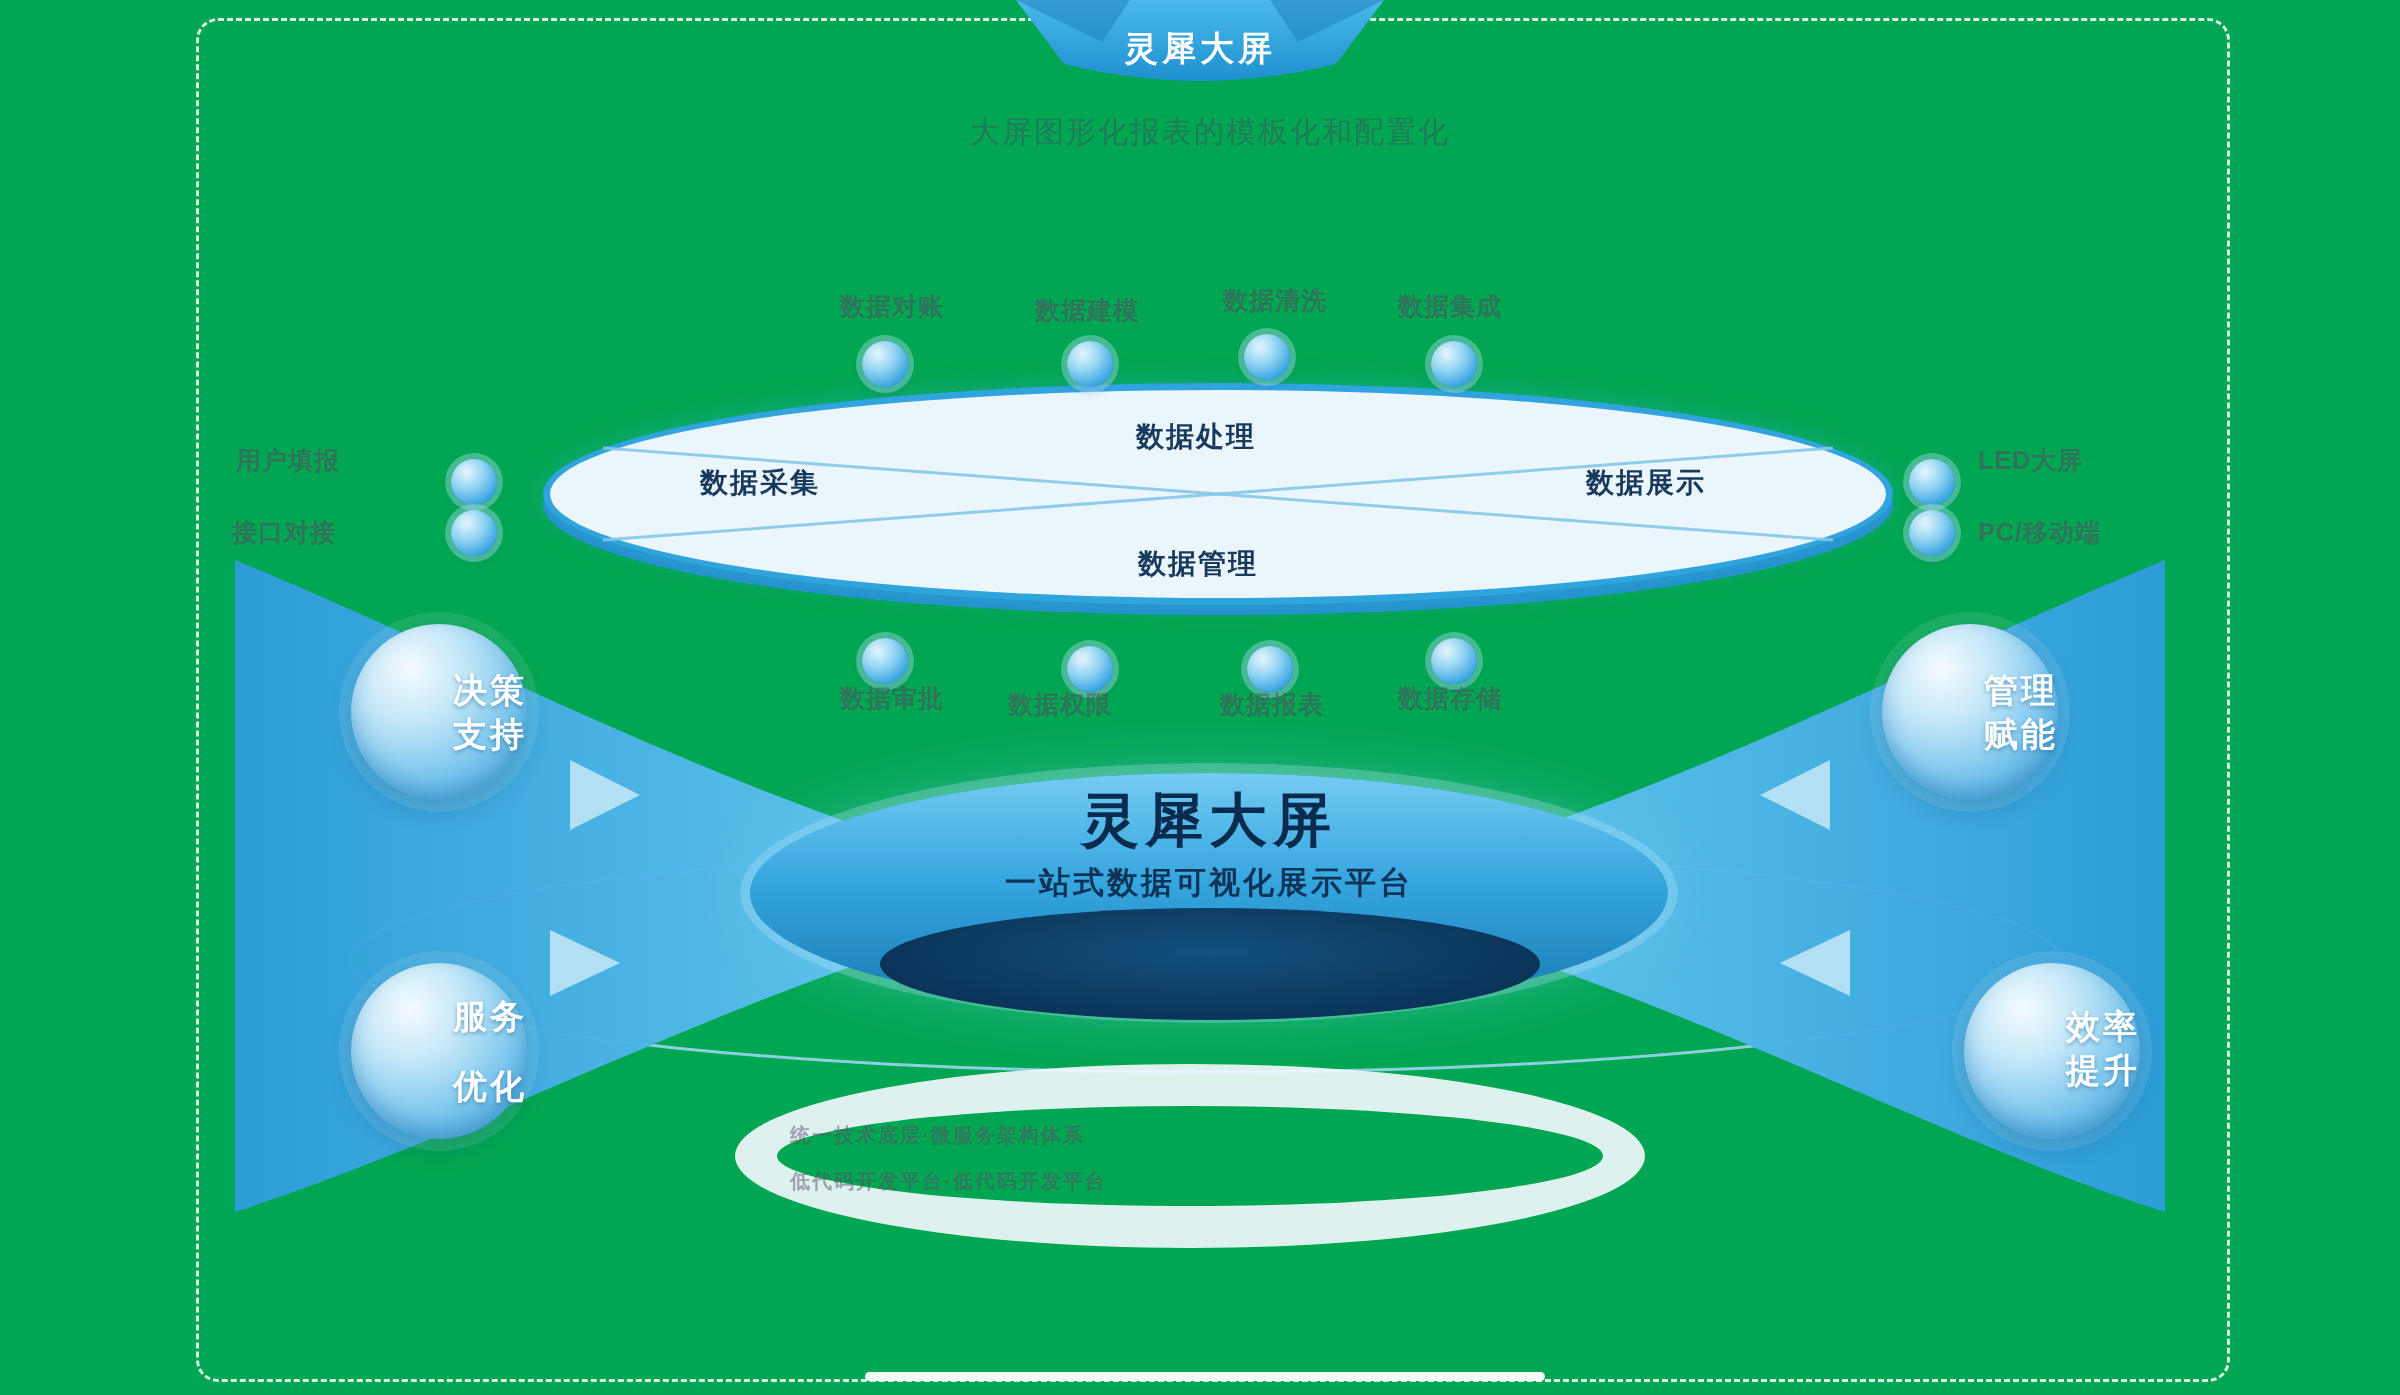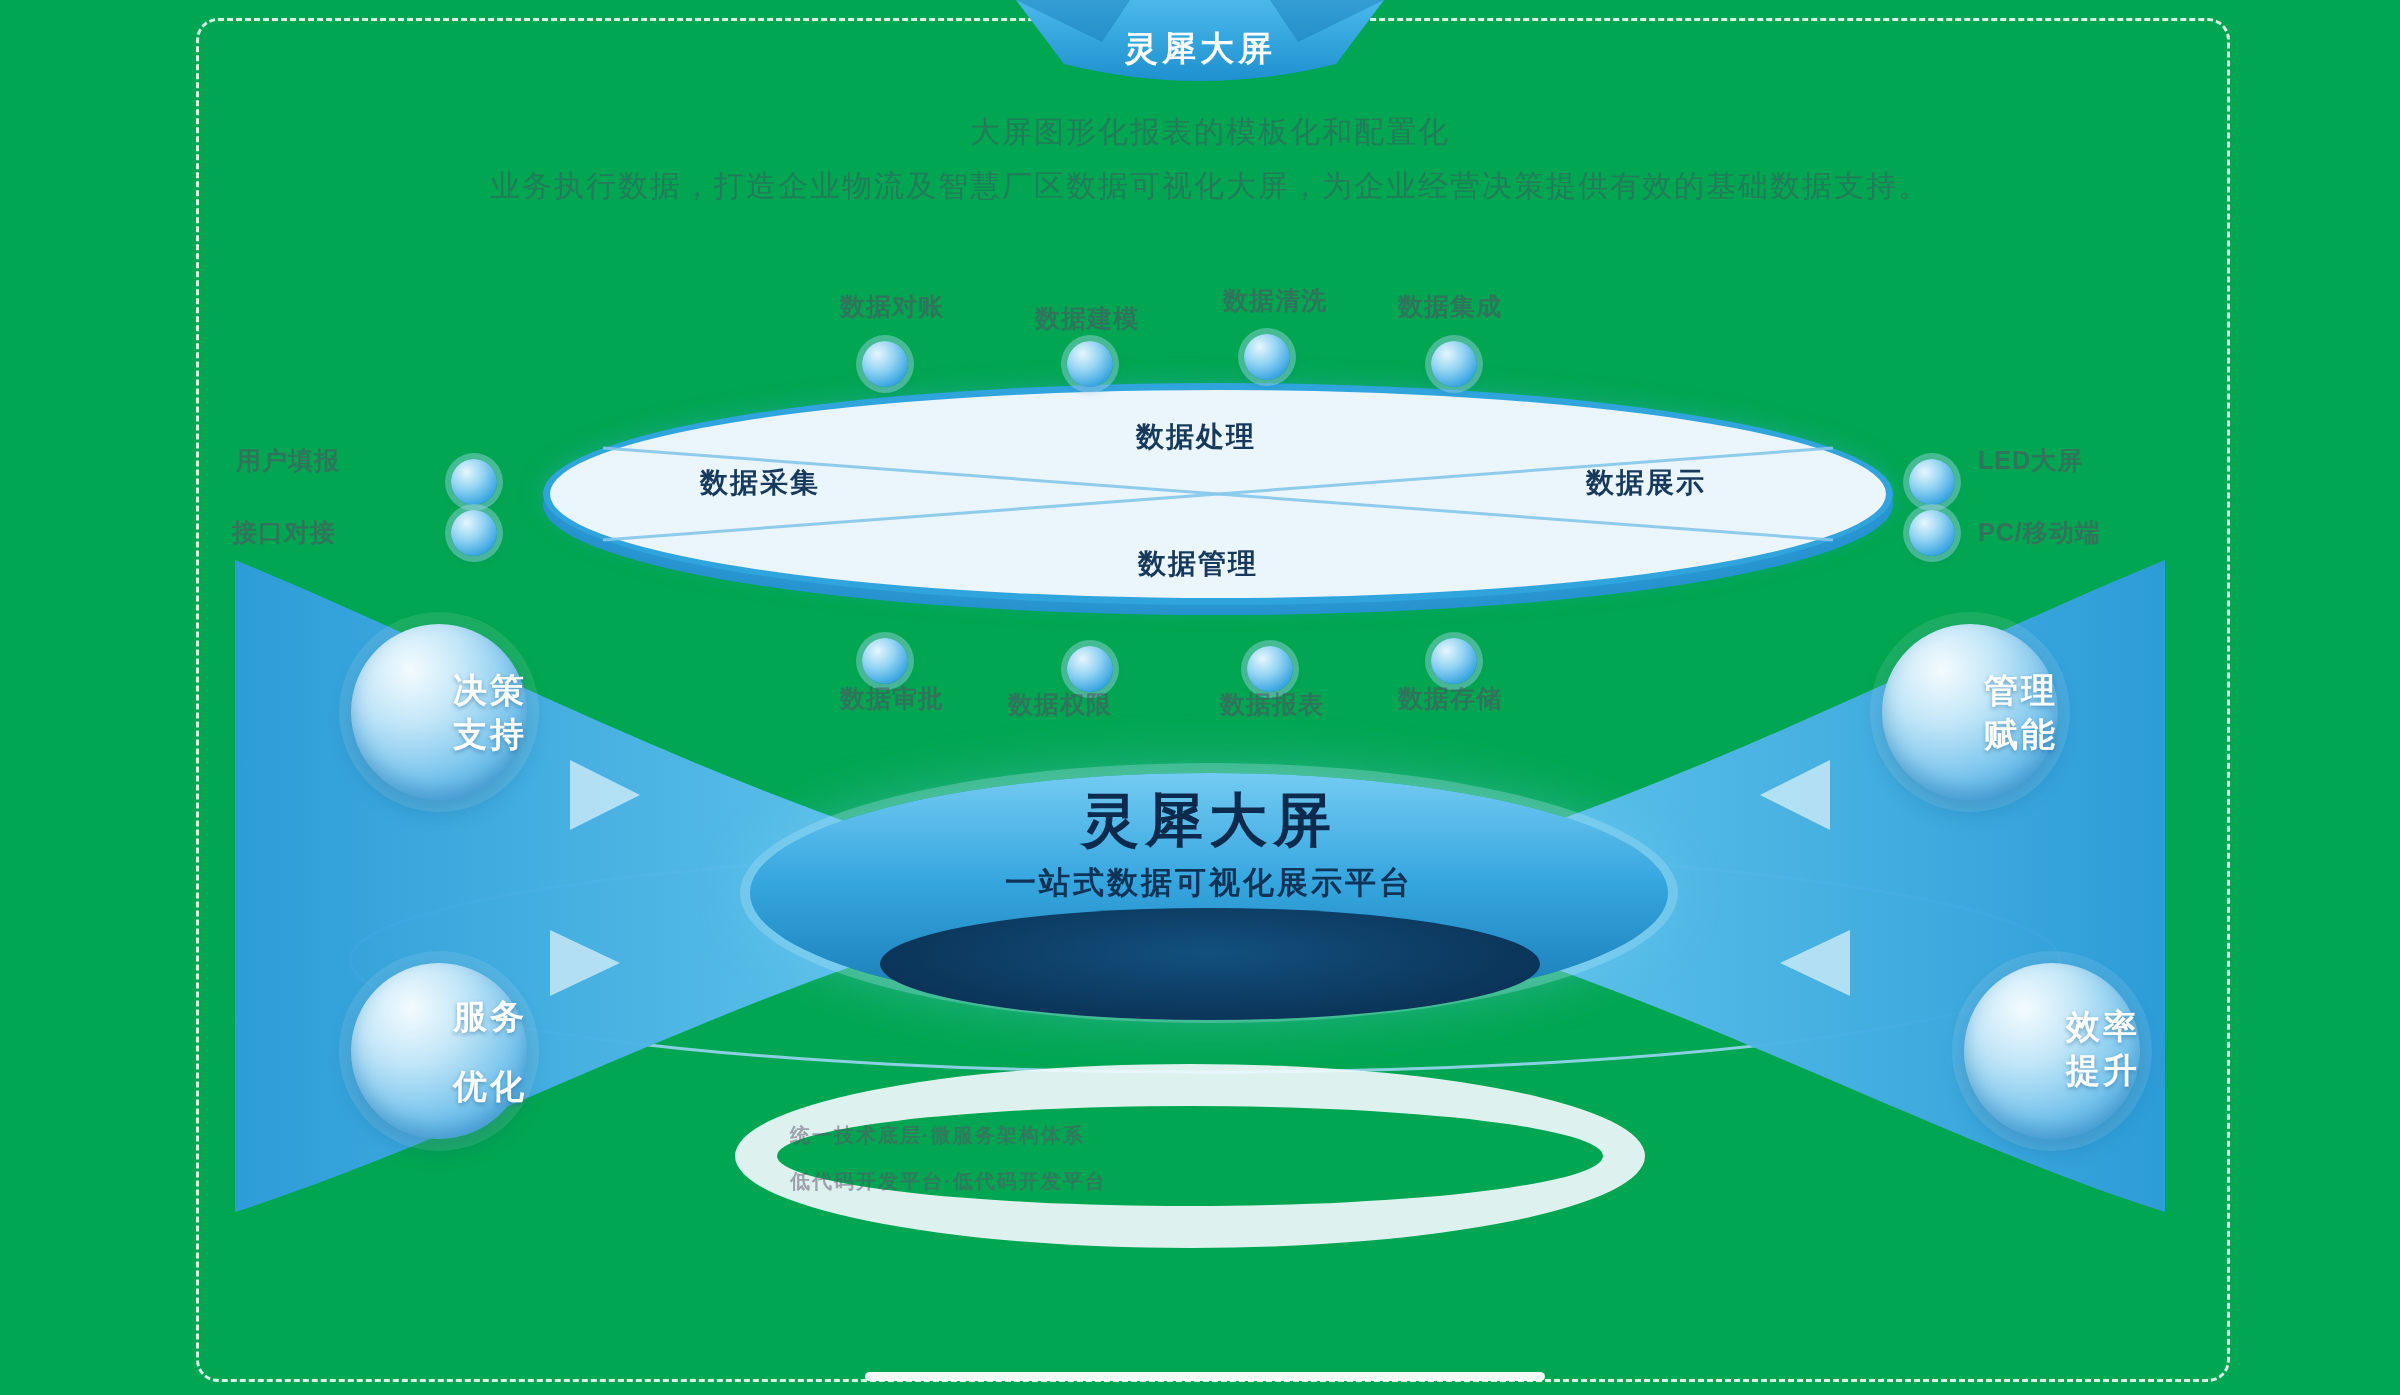--- a/index.html
+++ b/index.html
@@ -113,21 +113,20 @@
 </style>
 </head>
 <body>
 
 <div class="stage">
 
   <div class="abs dashed-border"></div>
   <div class="abs base-line"></div>
 
   <div class="abs desc desc1">大屏图形化报表的模板化和配置化</div>
-  <div class="abs desc desc2">业务执行数据，打造企业物流及智慧厂区数据可视化大屏，为企业经营决策提供有效的基础数据支持。</div>
 
   <svg class="abs" style="left:0;top:0;" width="2400" height="1395" viewBox="0 0 2400 1395">
     <defs>
       <linearGradient id="lgLeft" x1="0" y1="0" x2="1" y2="0">
         <stop offset="0" stop-color="#2E9CDC"></stop>
         <stop offset="1" stop-color="#5FC2EE"></stop>
       </linearGradient>
       <linearGradient id="lgRight" x1="1" y1="0" x2="0" y2="0">
         <stop offset="0" stop-color="#2E9CDC"></stop>
         <stop offset="1" stop-color="#5FC2EE"></stop>
@@ -147,21 +146,21 @@
   <svg class="abs disc-lines" width="1350" height="222" viewBox="0 0 1350 222">
     <line x1="60" y1="65" x2="1290" y2="157" stroke="#86C8EA" stroke-width="3" opacity="0.9"></line>
     <line x1="60" y1="157" x2="1290" y2="65" stroke="#86C8EA" stroke-width="3" opacity="0.9"></line>
   </svg>
   <div class="abs quad-label" style="left:1086px;top:418px;">数据处理</div>
   <div class="abs quad-label" style="left:650px;top:464px;">数据采集</div>
   <div class="abs quad-label" style="left:1536px;top:464px;">数据展示</div>
   <div class="abs quad-label" style="left:1088px;top:545px;">数据管理</div>
 
   <div class="abs sphere-label" style="left:782px;top:290px;">数据对账</div>
-  <div class="abs sphere-label" style="left:977px;top:302px;">数据建模</div>
+  <div class="abs sphere-label" style="left:977px;top:294px;">数据建模</div>
   <div class="abs sphere-label" style="left:1165px;top:284px;">数据清洗</div>
   <div class="abs sphere-label" style="left:1340px;top:290px;">数据集成</div>
   <div class="abs sphere" style="left:862px;top:341px;"></div>
   <div class="abs sphere" style="left:1067px;top:341px;"></div>
   <div class="abs sphere" style="left:1244px;top:334px;"></div>
   <div class="abs sphere" style="left:1431px;top:341px;"></div>
 
   <div class="abs sphere" style="left:862px;top:638px;"></div>
   <div class="abs sphere" style="left:1067px;top:646px;"></div>
   <div class="abs sphere" style="left:1247px;top:646px;"></div>

